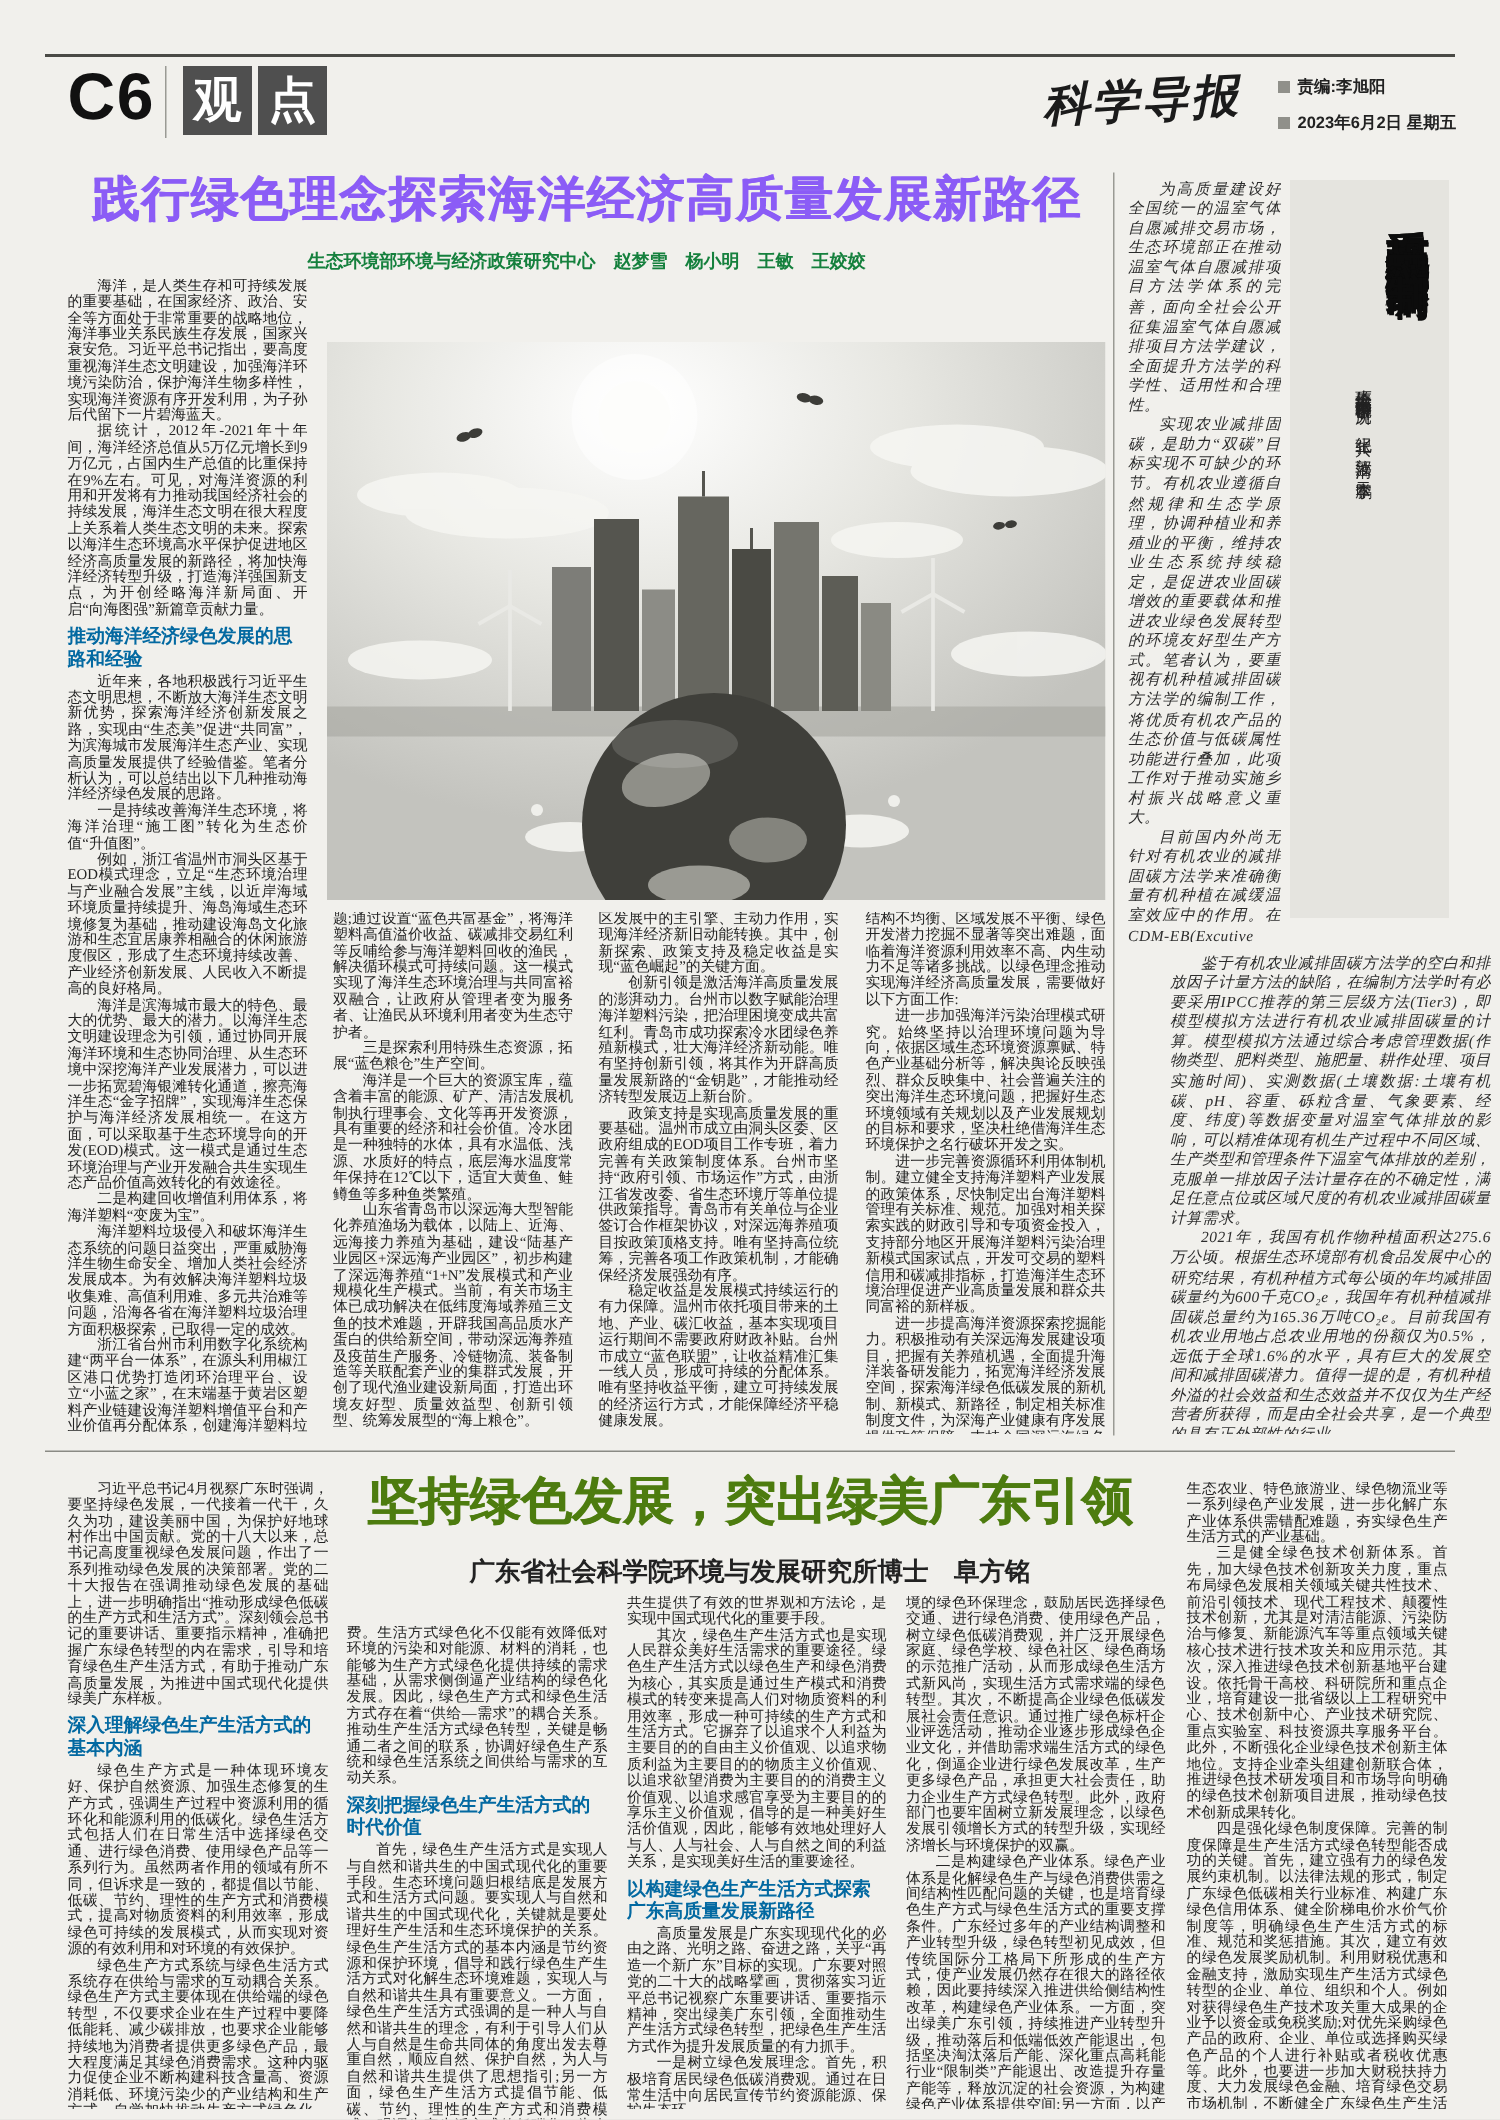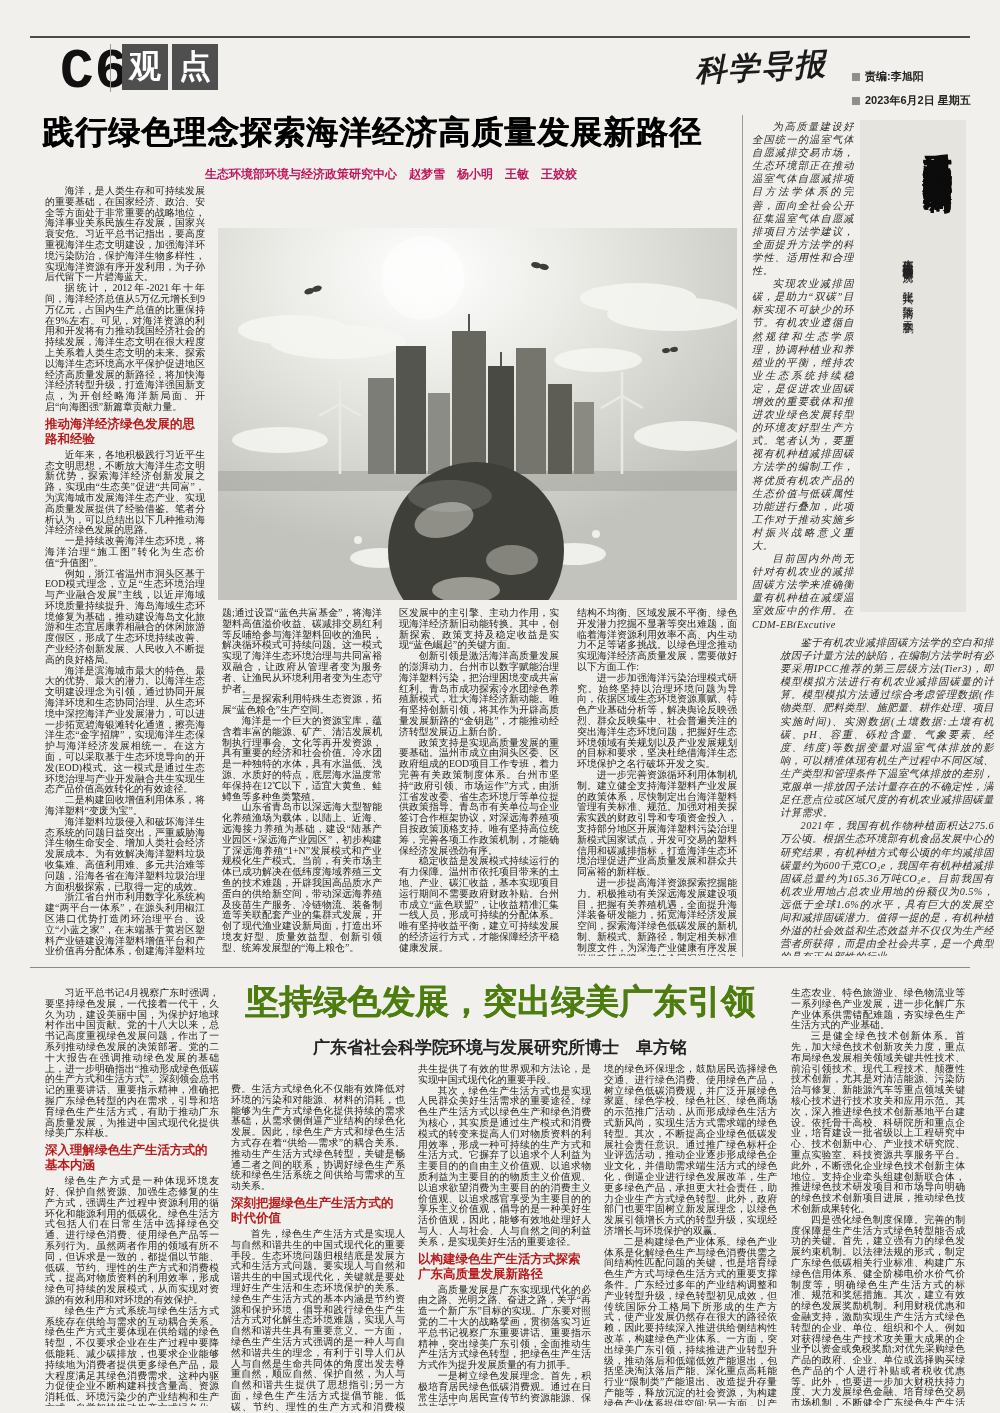--- a/index.html
+++ b/index.html
@@ -3,38 +3,38 @@
 <meta charset="utf-8">
 <style>
   * { margin:0; padding:0; box-sizing:border-box; }
   html,body { width:1000px; }
   body { background:#d8d8d4; font-family:"Liberation Serif", serif; }
   .page { position:relative; width:1000px; height:1413px; background:#f1f0ec; color:#1d1d1d; overflow:hidden; }
   .hrule { position:absolute; background:#4a4a46; }
   .vrule { position:absolute; background:#9a9a94; }
 
   
-  .pagenum { position:absolute; left:60px; top:40px; font-family:Liberation Mono, monospace; font-weight:bold; font-size:56px; letter-spacing:1px; color:#111; }
+  .pagenum { position:absolute; left:45px; top:40px; font-family:Liberation Sans, sans-serif; font-weight:bold; font-size:44px; letter-spacing:1px; color:#111; }
   .secblock { position:absolute; top:44px; width:46px; height:46px; background:#4f4f4f; color:#fff; font-family:"Liberation Sans",sans-serif; font-weight:bold; font-size:32px; display:flex; align-items:center; justify-content:center; }
   .masthead { position:absolute; left:695px; top:46px; width:150px; font-size:31px; font-weight:bold; font-style:italic; transform:rotate(-3deg); color:#1b1b1b; letter-spacing:2px; white-space:nowrap; }
-  .hdr-info { position:absolute; left:852px; top:50px; font-family:"Liberation Sans",sans-serif; font-size:11px; color:#222;margin-top:19px; }
+  .hdr-info { position:absolute; left:852px; top:50px; font-family:"Liberation Sans",sans-serif; font-size:11px; color:#222; }
   .hdr-line { display:flex; align-items:center; margin-bottom:9px; font-weight:bold; white-space:nowrap; }
   .sq { display:inline-block; width:8px; height:8px; background:#90908a; margin-right:5px; }
 
   
-  .main-headline { position:absolute; left:42px; top:110px; width:698px; font-family:"Liberation Sans",sans-serif; font-weight:900; font-size:32px; line-height:44px; color:#000000; letter-spacing:1px; text-shadow:0.7px 0 0 currentColor; }
-  .main-byline { position:absolute; left:42px; top:166px; width:698px; text-align:center; font-size:12px; font-weight:bold; color:#be185d; }
+  .main-headline { position:absolute; left:42px; top:110px; width:698px; text-align:center; font-family:"Liberation Sans",sans-serif; font-weight:900; font-size:32px; line-height:44px; color:#8b5cf6; letter-spacing:1px; text-shadow:0.7px 0 0 currentColor; }
+  .main-byline { position:absolute; left:42px; top:166px; width:698px; text-align:center; font-size:12px; font-weight:bold; color:#15803d; }
   .bottom-headline { position:absolute; left:150px; top:980px; width:700px; text-align:center; font-size:34px; font-weight:900; line-height:44px; color:#4d7c0f; text-shadow:0.6px 0 0 currentColor;font-family:Liberation Serif, serif; }
   .bottom-byline { position:absolute; left:150px; top:1036px; width:700px; text-align:center; font-size:17px; font-weight:bold; color:#222; }
 
   
   .col { position:absolute; overflow:hidden; text-align:justify; }
   .col .para { font-size:9.9px; line-height:10.8px; text-indent:2em; color:#232323; }
   .col .para.cont { text-indent:0; }
-  .col .subhead { font-family:"Liberation Sans",sans-serif; font-weight:bold; font-size:12.5px; line-height:15px; text-align:left; margin:4px 0 3px 0; color:#b91c1c; }
+  .col .subhead { font-family:"Liberation Sans",sans-serif; font-weight:bold; font-size:12.5px; line-height:15px; text-align:left; margin:4px 0 3px 0; color:#0369a1; }
 
   
   .kai .para { font-style:italic; font-size:10.3px; line-height:13.1px; letter-spacing:0.4px; color:#2c2c2c; }
   .side-box { position:absolute; left:860px; top:120px; width:106px; height:492px; background:#e5e4df; writing-mode:vertical-rl; padding:10px 8px; }
   .side-title { font-family:"Liberation Sans",sans-serif; font-weight:900; font-size:29px; letter-spacing:2px; color:#0c0c0c; line-height:40px; text-shadow:0 0.5px 0 currentColor; }
   .side-aff { font-size:11px; color:#222; padding-top:120px; line-height:20px; letter-spacing:1px; }
   .side-aff .names { margin-top:14px; display:inline-block; }
 
   .illu { position:absolute; left:218px; top:228px; width:519px; height:372px; }
 </style>

